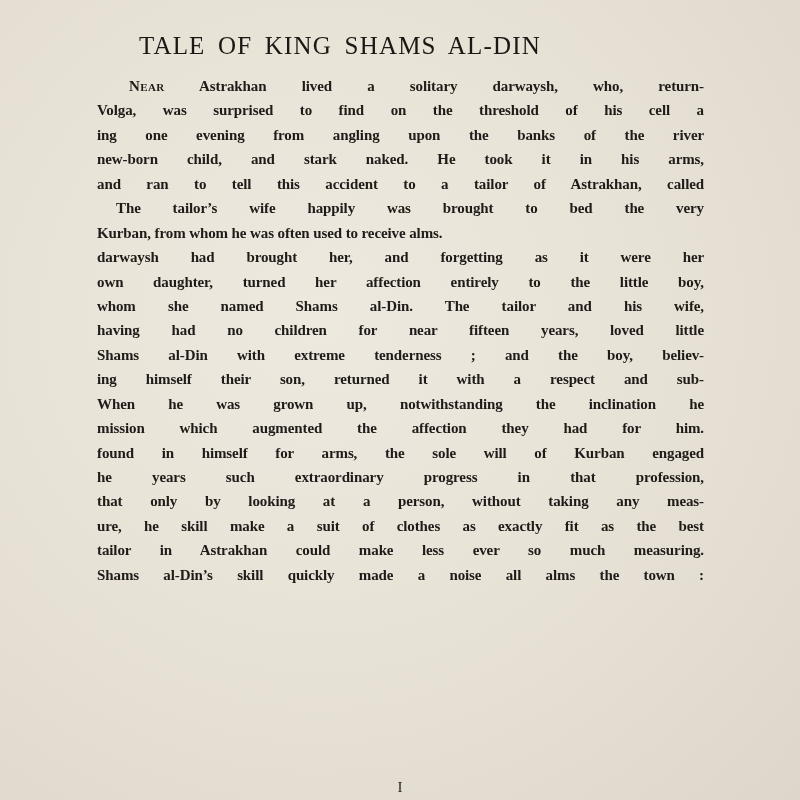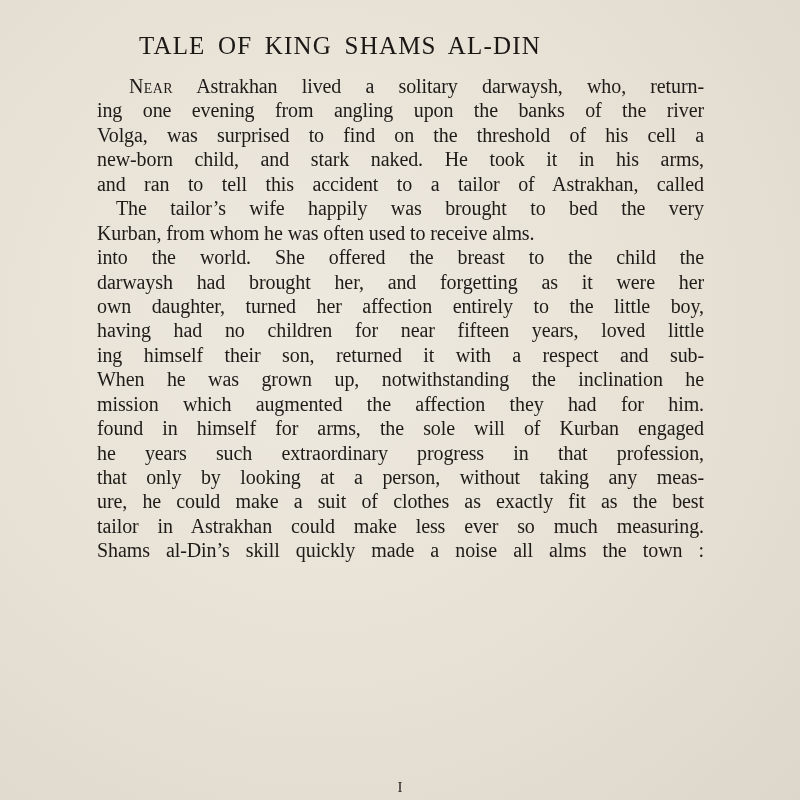--- a/index.html
+++ b/index.html
@@ -36,25 +36,26 @@
     }
     .body-text {
       position: absolute;
       left: 97px;
       top: 74px;
       width: 607px;
     }
     .line {
       height: 24.45px;
       line-height: 24.45px;
-      font-size: 20px;
+      font-size: 15px;
       white-space: nowrap;
       text-align: justify;
       text-align-last: justify;
       letter-spacing: -0.1px;
+      font-weight: bold;
     }
     .line.last {
       text-align-last: left;
     }
     .line.indent {
       padding-left: 32px;
     }
     .line.indent-small {
       padding-left: 19px;
     }
@@ -73,35 +74,36 @@
     }
   </style>
 </head>
 <body>
 
 <div class="page">
   <h1 class="title">TALE OF KING SHAMS AL-DIN</h1>
 
   <div class="body-text" id="body-text">
       <div class="line indent"><span class="smallcaps">Near</span><span> Astrakhan lived a solitary darwaysh, who, return-</span></div>
+      <div class="line"><span>Volga, was surprised to find on the threshold of his cell a</span></div>
       <div class="line"><span>ing one evening from angling upon the banks of the river</span></div>
-      <div class="line"><span>Volga, was surprised to find on the threshold of his cell a</span></div>
       <div class="line"><span>new-born child, and stark naked.  He took it in his arms,</span></div>
       <div class="line"><span>and ran to tell this accident to a tailor of Astrakhan, called</span></div>
       <div class="line indent-small"><span>The tailor’s wife happily was brought to bed the very</span></div>
       <div class="line last"><span>Kurban, from whom he was often used to receive alms.</span></div>
-      <div class="line"><span>into the world.  She offered the breast to the child the</span></div>
       <div class="line"><span>darwaysh had brought her, and forgetting as it were her</span></div>
       <div class="line"><span>own daughter, turned her affection entirely to the little boy,</span></div>
+      <div class="line"><span>whom she named Shams al-Din.  The tailor and his wife,</span></div>
       <div class="line"><span>having had no children for near fifteen years, loved little</span></div>
+      <div class="line"><span>Shams al-Din with extreme tenderness ; and the boy, believ-</span></div>
       <div class="line"><span>ing himself their son, returned it with a respect and sub-</span></div>
       <div class="line"><span>When he was grown up, notwithstanding the inclination he</span></div>
       <div class="line"><span>mission which augmented the affection they had for him.</span></div>
       <div class="line"><span>found in himself for arms, the sole will of Kurban engaged</span></div>
       <div class="line"><span>he years such extraordinary progress in that profession,</span></div>
       <div class="line"><span>that only by looking at a person, without taking any meas-</span></div>
-      <div class="line"><span>ure, he could make a suit of clothes as exactly fit as the best</span></div>
+      <div class="line"><span>ure, he skill make a suit of clothes as exactly fit as the best</span></div>
       <div class="line"><span>tailor in Astrakhan could make less ever so much measuring.</span></div>
       <div class="line"><span>Shams al-Din’s skill quickly made a noise all alms the town :</span></div>
     </div>
 
   <div class="folio">I</div>
 </div>
 
 </body></html>

